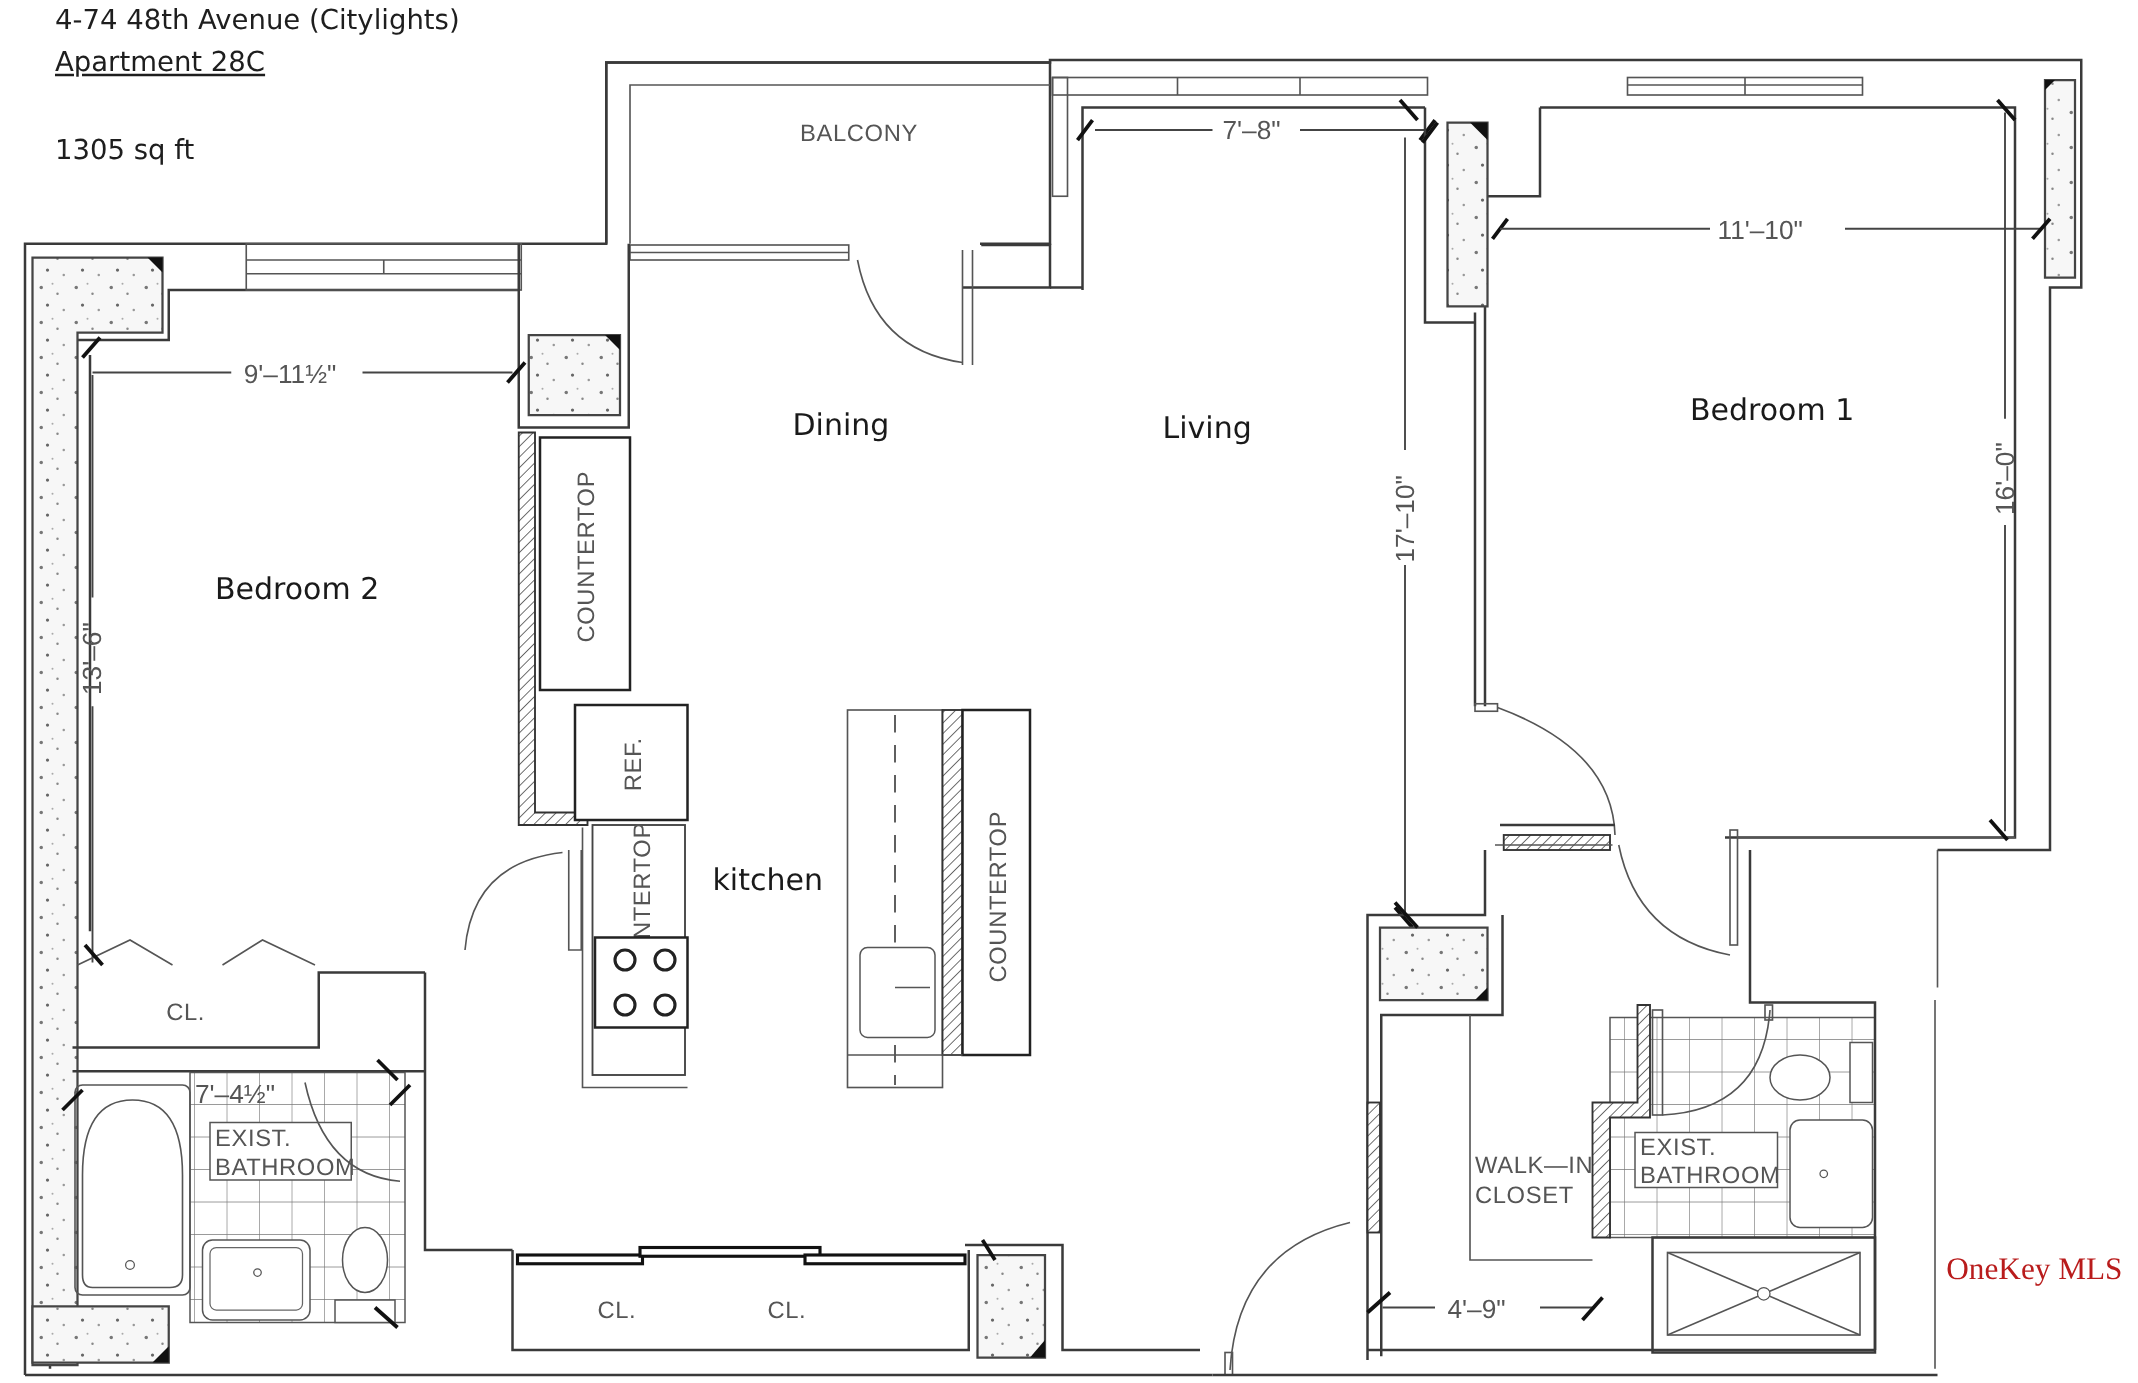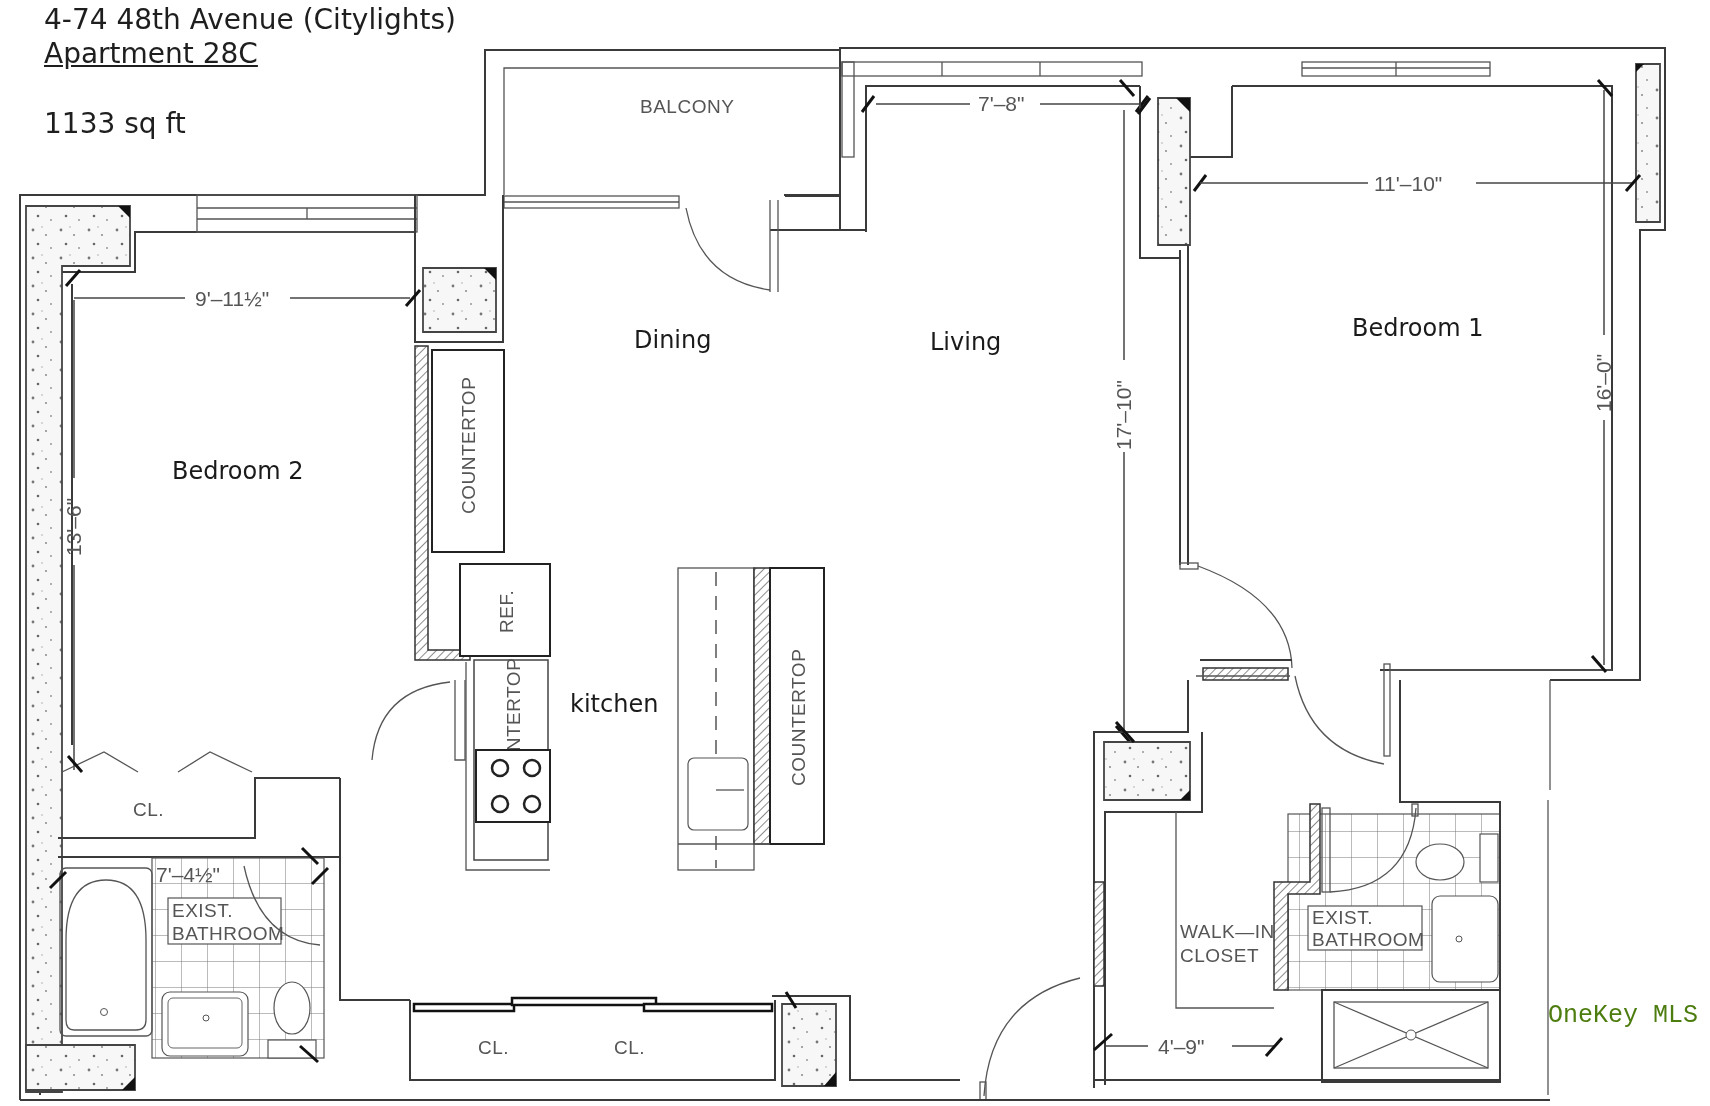--- a/index.html
+++ b/index.html
@@ -1,35 +1,35 @@
 <!DOCTYPE html>
 <html><head>
 <meta charset="utf-8">
 <style>
   html, body { margin:0; padding:0; background:#ffffff; }
   body { width:1710px; height:1106px; position:relative; overflow:hidden; font-family:"DejaVu Sans", sans-serif; }
-  .hdr { position:absolute; left:44px; color:#1e1e1e; font-family:"DejaVu Sans", sans-serif; font-size:28px; line-height:1; white-space:nowrap; }
+  .hdr { position:absolute; left:44px; color:#1e1e1e; font-family:"DejaVu Sans", sans-serif; font-size:22px; line-height:1; white-space:nowrap; }
   #plan { position:absolute; left:0; top:0; }
   .w { fill:none; stroke:#3a3a3a; stroke-width:2; }
   .wt { fill:none; stroke:#555; stroke-width:1.3; }
   .hatch { fill:url(#hatch); stroke:#333; stroke-width:1.5; }
   .conc { fill:url(#conc); stroke:#444; stroke-width:1.8; }
   .tick { stroke:#111; stroke-width:3; }
   .dim { stroke:#444; stroke-width:1.5; }
   .room { font-family:"DejaVu Sans", sans-serif; font-size:24px; fill:#1a1a1a; }
   .cad { font-family:"Liberation Sans", sans-serif; font-size:19px; fill:#555; letter-spacing:0.5px; }
   .cadd { font-family:"Liberation Sans", sans-serif; font-size:21px; fill:#555; }
-  .wm { position:absolute; right:12px; bottom:76px; font-family:Liberation Mono, monospace; font-size:25px; color:#4d7c0f; }
+  .wm { position:absolute; right:12px; bottom:76px; font-family:Liberation Serif, serif; font-size:25px; color:#b91c1c; }
 </style>
 </head>
 <body>
 
 <div class="hdr" style="top:6px;">4-74 48th Avenue (Citylights)</div>
 <div class="hdr" style="top:40px;text-decoration:underline;">Apartment 28C</div>
-<div class="hdr" style="top:110px;">1133 sq ft</div>
+<div class="hdr" style="top:110px;">1305 sq ft</div>
 
 <svg id="plan" width="1710" height="1106" viewBox="0 0 1710 1106">
   <defs>
     <pattern id="hatch" width="6" height="6" patternUnits="userSpaceOnUse" patternTransform="rotate(45)">
       <rect width="6" height="6" fill="#fff"></rect>
       <line x1="0" y1="0" x2="0" y2="6" stroke="#666" stroke-width="1.5"></line>
     </pattern>
     <pattern id="conc" width="28" height="28" patternUnits="userSpaceOnUse">
       <rect width="28" height="28" fill="#f7f7f7"></rect>
       <circle cx="5" cy="6" r="1.4" fill="#777"></circle>

